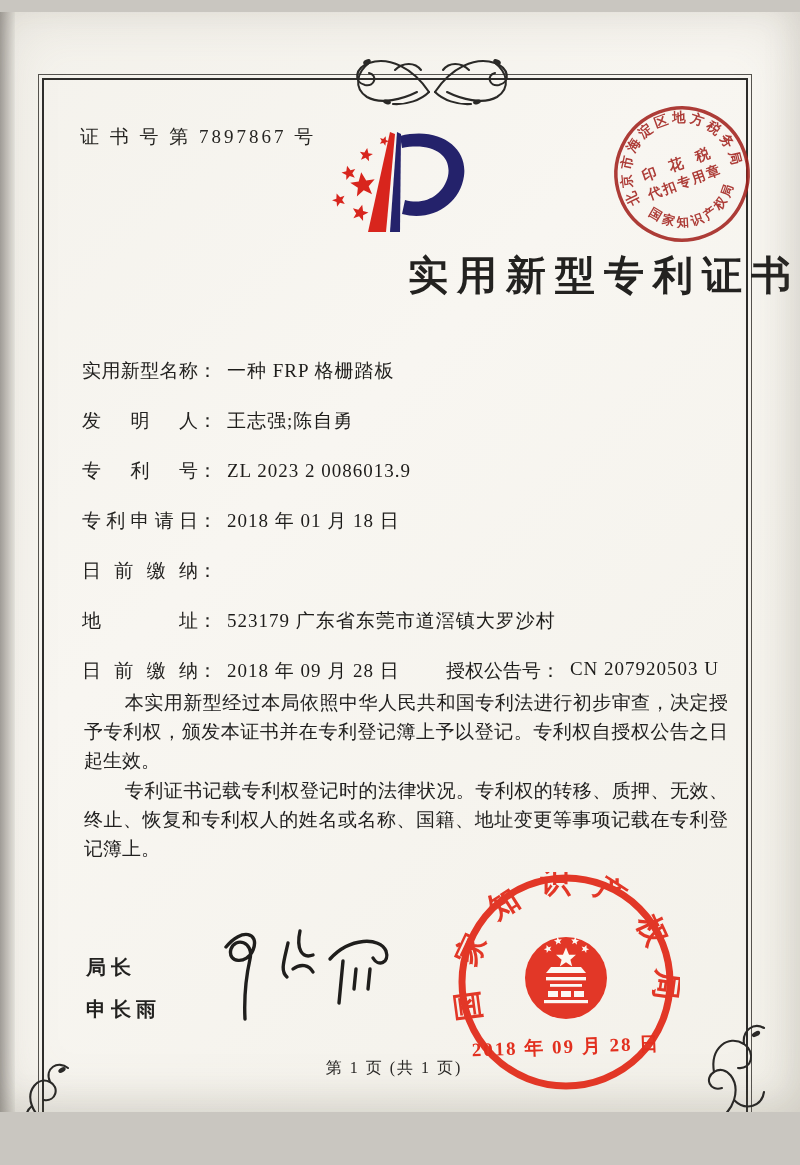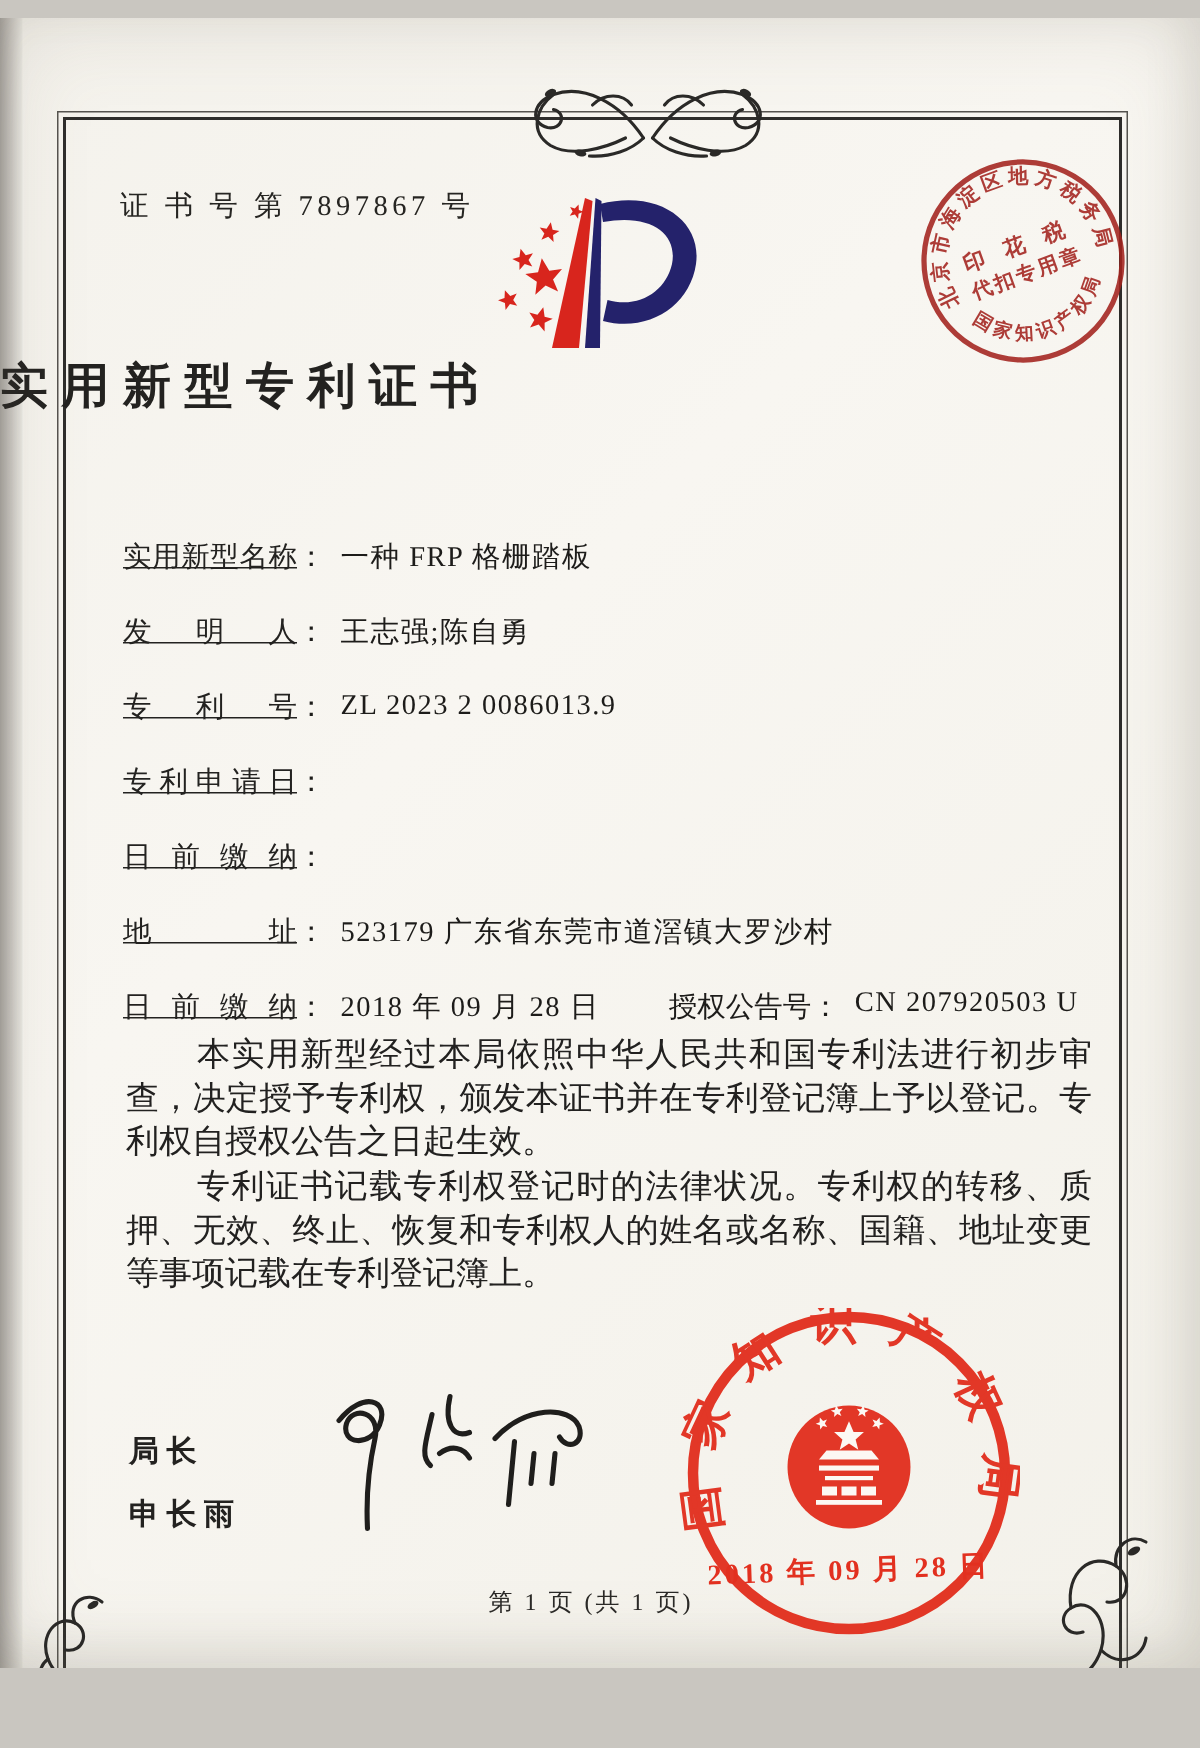--- a/index.html
+++ b/index.html
@@ -12,29 +12,29 @@
         background:linear-gradient(90deg,#a7a4a0,#cfccc7 55%,#ecebe5 100%);}
   .frame{position:absolute;left:38px;top:62px;width:712px;height:1048px;border:1.5px solid #55534f;}
   .frame::after{content:"";position:absolute;inset:3px;border:2.6px solid #2e2d2b;}
   .deco{position:absolute;z-index:3;}
   .deco path{fill:none;stroke:#2a2927;stroke-width:2.1;stroke-linecap:round;}
   .deco .leaf{fill:#2a2927;stroke:none;}
   .cert-no{position:absolute;left:80px;top:112px;font-size:19px;letter-spacing:3px;color:#262522;}
   .logo{position:absolute;left:328px;top:116px;width:150px;height:114px;}
   .logo .star,.logo .wedge-red{fill:var(--logo-red,#d8251d);}
   .logo .navy{fill:var(--logo-navy,#24226b);}
-  .title{position:absolute;left:0;top:224px;width:100%;text-align:left;
-         font-size:32px;font-weight:600;letter-spacing:9px;color:#232220;}
+  .title{position:absolute;left:0;top:236px;width:100%;text-align:right;
+         font-size:40px;font-weight:600;letter-spacing:9px;color:#232220;}
   .fields{position:absolute;left:82px;top:334px;width:645px;font-size:19px;}
   .frow{display:flex;align-items:center;height:50px;}
-  .flabel{display:inline-block;width:116px;text-align:justify;text-align-last:justify;color:#232220;text-decoration:underline;}
+  .flabel{display:inline-block;width:116px;text-align:justify;text-align-last:justify;color:#232220;}
   .fcolon{margin-right:10px;}
   .fvalue{letter-spacing:1px;}
   .fright{margin-left:auto;display:flex;padding-right:8px;}
-  .paragraphs{position:absolute;left:84px;top:676px;width:644px;font-size:22px;
+  .paragraphs{position:absolute;left:84px;top:676px;width:644px;font-size:19px;
          line-height:29.2px;text-align:justify;color:#222120;}
   .paragraphs p{margin:0;text-indent:2.15em;}
   .signer{position:absolute;left:86px;top:942px;font-size:20px;letter-spacing:5px;color:#232220;font-weight:bold;}
   .signer .name{margin-top:15px;}
   .signature{position:absolute;left:190px;top:903px;width:215px;height:118px;}
   .signature path{fill:none;stroke:#1f1e1c;stroke-width:3.4;stroke-linecap:round;stroke-linejoin:round;}
   .tax-stamp{position:absolute;left:598px;top:78px;width:168px;height:168px;
          transform:rotate(-20deg);opacity:.88;z-index:4;}
   .tax-stamp circle{fill:none;stroke:var(--stamp-red,#a3231e);stroke-width:3.5;}
   .tax-stamp text{fill:var(--stamp-red,#a3231e);font-family:"Liberation Serif",serif;font-weight:700;}
@@ -141,20 +141,21 @@
       <span class="fvalue">王志强;陈自勇</span>
     </div>
     <div class="frow">
       <span class="flabel">专利号</span>
         <span class="fcolon">：</span>
       <span class="fvalue">ZL 2023 2 0086013.9</span>
     </div>
     <div class="frow">
       <span class="flabel">专利申请日</span>
         <span class="fcolon">：</span>
+      <span class="fvalue">2018 年 01 月 18 日</span>
     </div>
     <div class="frow">
       <span class="flabel">日前缴纳</span>
         <span class="fcolon">：</span>
     </div>
     <div class="frow">
       <span class="flabel">地址</span>
         <span class="fcolon">：</span>
       <span class="fvalue">523179 广东省东莞市道滘镇大罗沙村</span>
     </div>

